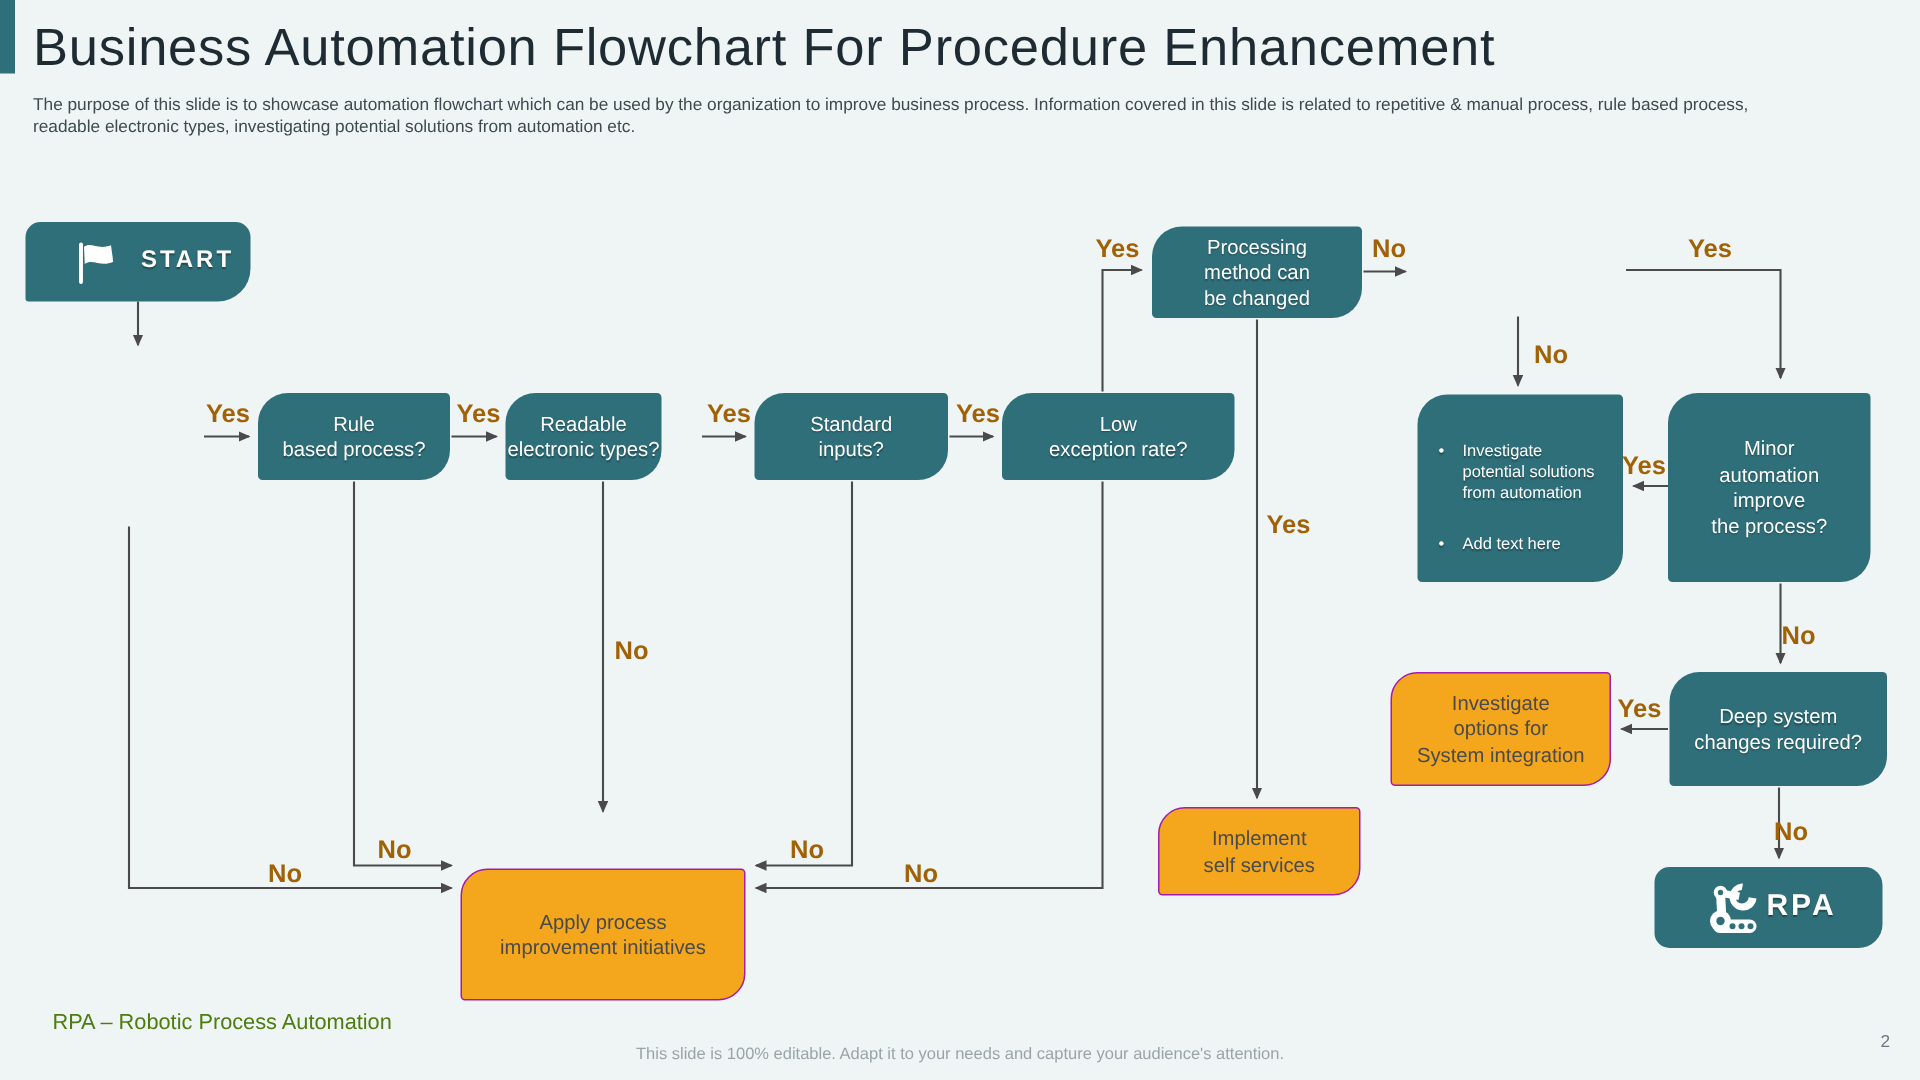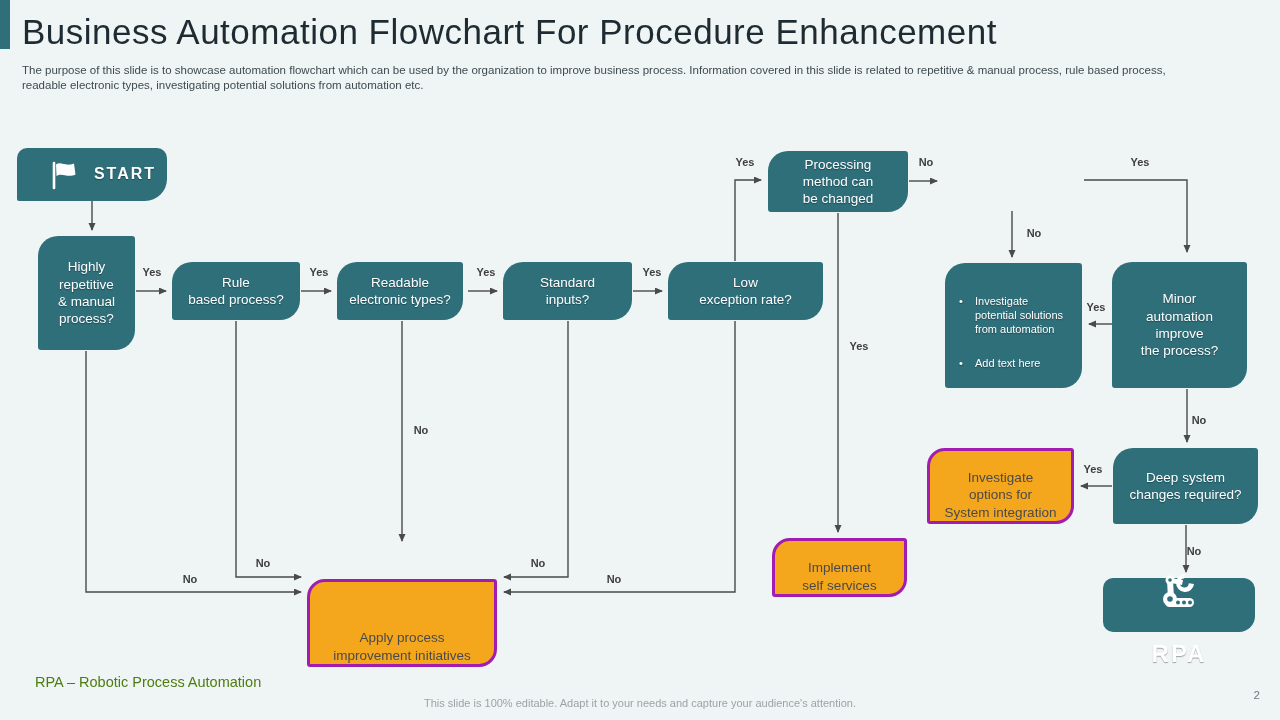--- a/index.html
+++ b/index.html
@@ -22,34 +22,34 @@
     position:absolute; display:flex; align-items:center; justify-content:center;
     text-align:center; line-height:1.28; font-size:13.5px;
   }
   .teal {
     background:#2E6F7A; color:#FFFFFF;
     border-radius:20px 3px 20px 3px;
     text-shadow:0 1px 1px rgba(0,0,0,.35);
     white-space:pre-line;
   }
   .orange {
-    background:#F4A71D; border:3px solid #a21caf; color:#4A4A4A;
-    border-radius:18px 3px 18px 3px; white-space:pre-line;align-items:flex-end;
+    background:#F4A71D; border:1px solid #a21caf; color:#4A4A4A;
+    border-radius:18px 3px 18px 3px; white-space:pre-line;
   }
   .start-node { border-radius:10px 10px 22px 2px; gap:14px; font-weight:bold;
     font-size:16px; letter-spacing:2px;padding-left:20px; }
   .rpa-node { border-radius:10px 12px 16px 10px; font-weight:bold;
-    font-size:24px; letter-spacing:2px;flex-direction:column; }
+    font-size:20px; letter-spacing:2px; }
   .bullet-node { justify-content:flex-start; align-items:flex-start; text-align:left; }
   .bullet-node ul { list-style:none; margin:14px 10px 0 14px; }
   .bullet-node li { position:relative; padding-left:16px; margin-bottom:2px; font-size:11px; }
   .bullet-node li::before { content:"•"; position:absolute; left:0; top:0; }
   .edge-label {
     position:absolute; transform:translateX(-50%);
-    font-size:11px; font-weight:bold; color:#404040; white-space:nowrap;
+    font-size:17px; font-weight:bold; color:#a16207; white-space:nowrap;
   }
   .connectors { position:absolute; left:0; top:0; pointer-events:none; }
   .footer-legend { position:absolute; left:35px; top:674px; font-size:14.5px; color:#4d7c0f; }
   .footer-note {
     position:absolute; left:0; top:697px; width:1280px; text-align:center;
     font-size:11px; color:#9AA4A8;
   }
   .page-number { position:absolute; right:20px; top:689px; font-size:11.5px; color:#707880; }
   .icon svg { display:block; }
 </style>
@@ -114,33 +114,27 @@
   <div class="node teal start-node" style="left:17px;top:148px;width:150px;height:53px">
     <span class="icon">
       <svg width="32" height="32" viewBox="0 0 32 32">
         <path d="M6 4 v25" stroke="#FFFFFF" stroke-width="2.6" stroke-linecap="round" fill="none"></path>
         <path d="M8 5.5 C 13 2, 17 8, 26 4.5 L 27.5 15.5 C 19 19.5, 14 13, 8.5 17 Z" fill="#FFFFFF"></path>
       </svg>
     </span>
     <span>START</span>
   </div>
 
-  <div class="node teal" style="left:38px;top:236px;width:97px;height:114px">
-    <span>Highly
-repetitive
-&amp; manual
-process?</span>
-  </div>
 
   <div class="node teal" style="left:172px;top:262px;width:128px;height:58px">
     <span>Rule
 based process?</span>
   </div>
 
-  <div class="node teal" style="left:337px;top:262px;width:126px;height:58px">
+  <div class="node teal" style="left:337px;top:262px;width:104px;height:58px">
     <span>Readable
 electronic types?</span>
   </div>
 
   <div class="node teal" style="left:503px;top:262px;width:129px;height:58px">
     <span>Standard
 inputs?</span>
   </div>
 
   <div class="node teal" style="left:668px;top:262px;width:155px;height:58px">

